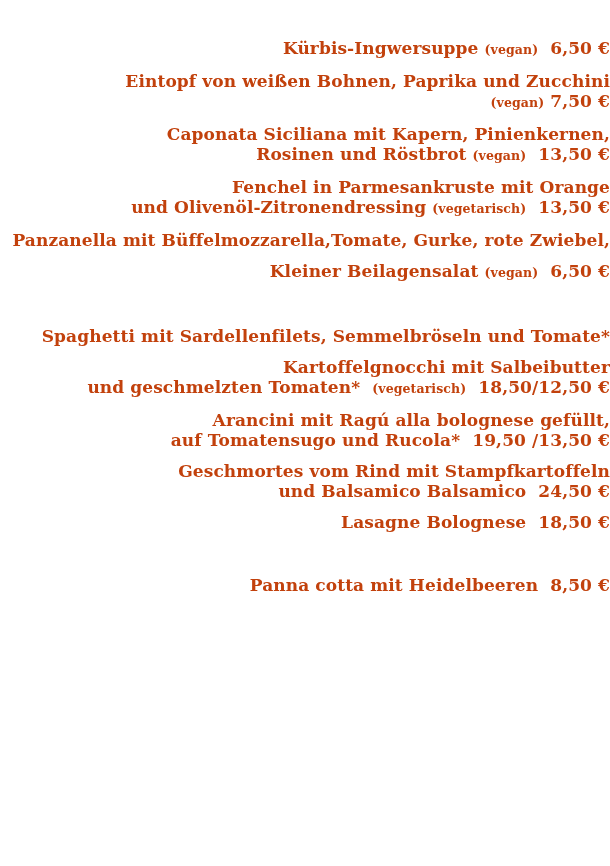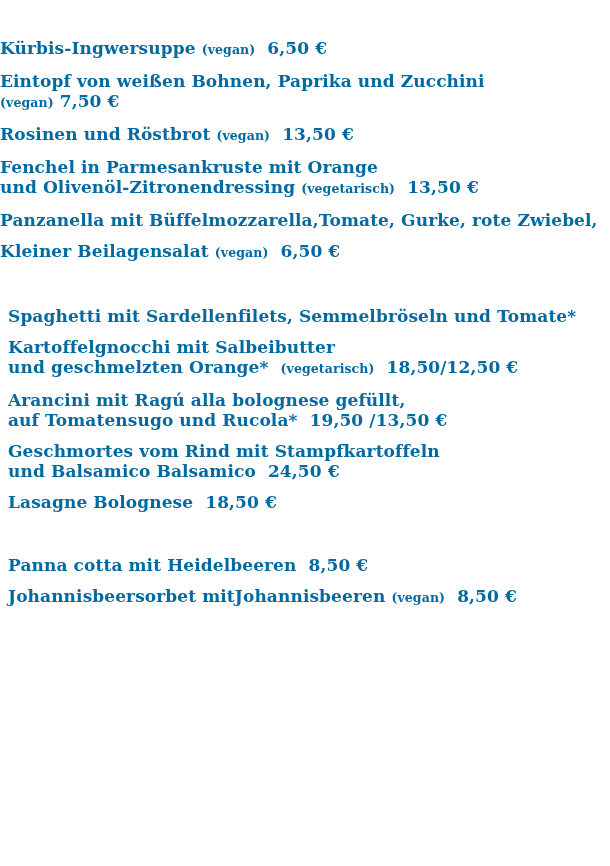--- a/index.html
+++ b/index.html
@@ -10,22 +10,22 @@
   body {
     width: 610px;
     height: 866px;
     overflow: hidden;
   }
   .menu-page {
     box-sizing: border-box;
     width: 610px;
     height: 682px;
     padding-top: 38px;
-    text-align: left;
-    color: #0369a1;
+    text-align: right;
+    color: #c2410c;
     font-family: "DejaVu Serif", serif;
     font-weight: 700;
   }
   .menu-section {
     margin: 0;
   }
   .menu-section + .menu-section {
     margin-top: 43px;
     padding-left: 8px;
   }
@@ -50,30 +50,29 @@
   }
 </style>
 </head>
 <body>
 
 <main class="menu-page">
   <div id="menu-root">
       <section class="menu-section">
         <p class="menu-item"><span class="menu-line"><span class="seg dish">Kürbis-Ingwersuppe </span><span class="seg diet">(vegan)</span><span class="seg price">  6,50 €</span></span></p>
         <p class="menu-item"><span class="menu-line"><span class="seg dish">Eintopf von weißen Bohnen, Paprika und Zucchini</span></span><span class="menu-line"><span class="seg diet">(vegan)</span><span class="seg price"> 7,50 €</span></span></p>
-        <p class="menu-item"><span class="menu-line"><span class="seg dish">Rosinen und Röstbrot </span><span class="seg diet">(vegan)</span><span class="seg price">  13,50 €</span></span></p>
+        <p class="menu-item"><span class="menu-line"><span class="seg dish">Caponata Siciliana mit Kapern, Pinienkernen,</span></span><span class="menu-line"><span class="seg dish">Rosinen und Röstbrot </span><span class="seg diet">(vegan)</span><span class="seg price">  13,50 €</span></span></p>
         <p class="menu-item"><span class="menu-line"><span class="seg dish">Fenchel in Parmesankruste mit Orange</span></span><span class="menu-line"><span class="seg dish">und Olivenöl-Zitronendressing </span><span class="seg diet">(vegetarisch)</span><span class="seg price">  13,50 €</span></span></p>
         <p class="menu-item"><span class="menu-line"><span class="seg dish">Panzanella mit Büffelmozzarella,Tomate, Gurke, rote Zwiebel,</span></span></p>
         <p class="menu-item"><span class="menu-line"><span class="seg dish">Kleiner Beilagensalat </span><span class="seg diet">(vegan)</span><span class="seg price">  6,50 €</span></span></p>
       </section>
       <section class="menu-section">
         <p class="menu-item"><span class="menu-line"><span class="seg dish">Spaghetti mit Sardellenfilets, Semmelbröseln und Tomate*</span></span></p>
-        <p class="menu-item"><span class="menu-line"><span class="seg dish">Kartoffelgnocchi mit Salbeibutter</span></span><span class="menu-line"><span class="seg dish">und geschmelzten Orange*  </span><span class="seg diet">(vegetarisch)</span><span class="seg price">  18,50/12,50 €</span></span></p>
+        <p class="menu-item"><span class="menu-line"><span class="seg dish">Kartoffelgnocchi mit Salbeibutter</span></span><span class="menu-line"><span class="seg dish">und geschmelzten Tomaten*  </span><span class="seg diet">(vegetarisch)</span><span class="seg price">  18,50/12,50 €</span></span></p>
         <p class="menu-item"><span class="menu-line"><span class="seg dish">Arancini mit Ragú alla bolognese gefüllt,</span></span><span class="menu-line"><span class="seg dish">auf Tomatensugo und Rucola*</span><span class="seg price">  19,50 /13,50 €</span></span></p>
         <p class="menu-item"><span class="menu-line"><span class="seg dish">Geschmortes vom Rind mit Stampfkartoffeln</span></span><span class="menu-line"><span class="seg dish">und Balsamico Balsamico</span><span class="seg price">  24,50 €</span></span></p>
         <p class="menu-item"><span class="menu-line"><span class="seg dish">Lasagne Bolognese</span><span class="seg price">  18,50 €</span></span></p>
       </section>
       <section class="menu-section">
         <p class="menu-item"><span class="menu-line"><span class="seg dish">Panna cotta mit Heidelbeeren</span><span class="seg price">  8,50 €</span></span></p>
-        <p class="menu-item"><span class="menu-line"><span class="seg dish">Johannisbeersorbet mitJohannisbeeren </span><span class="seg diet">(vegan)</span><span class="seg price">  8,50 €</span></span></p>
       </section>
     </div>
 </main>
 
 </body></html>

